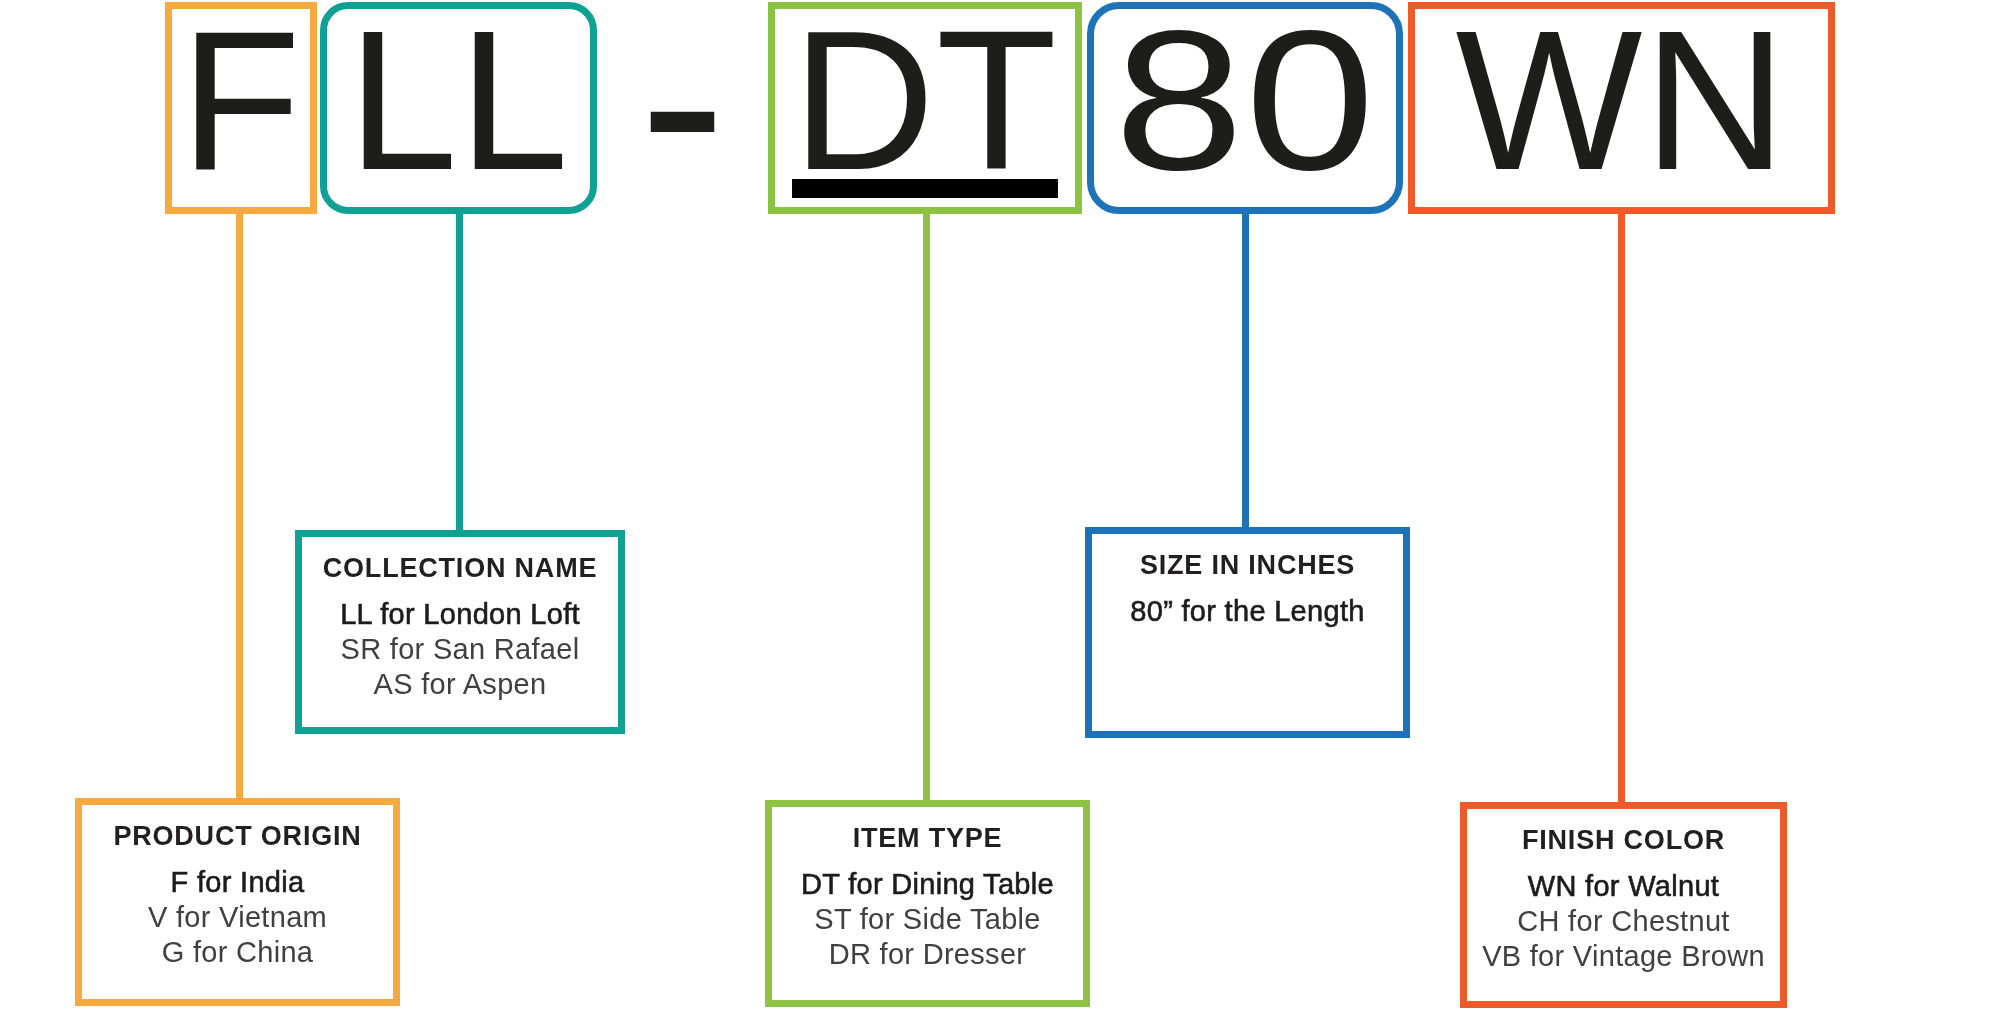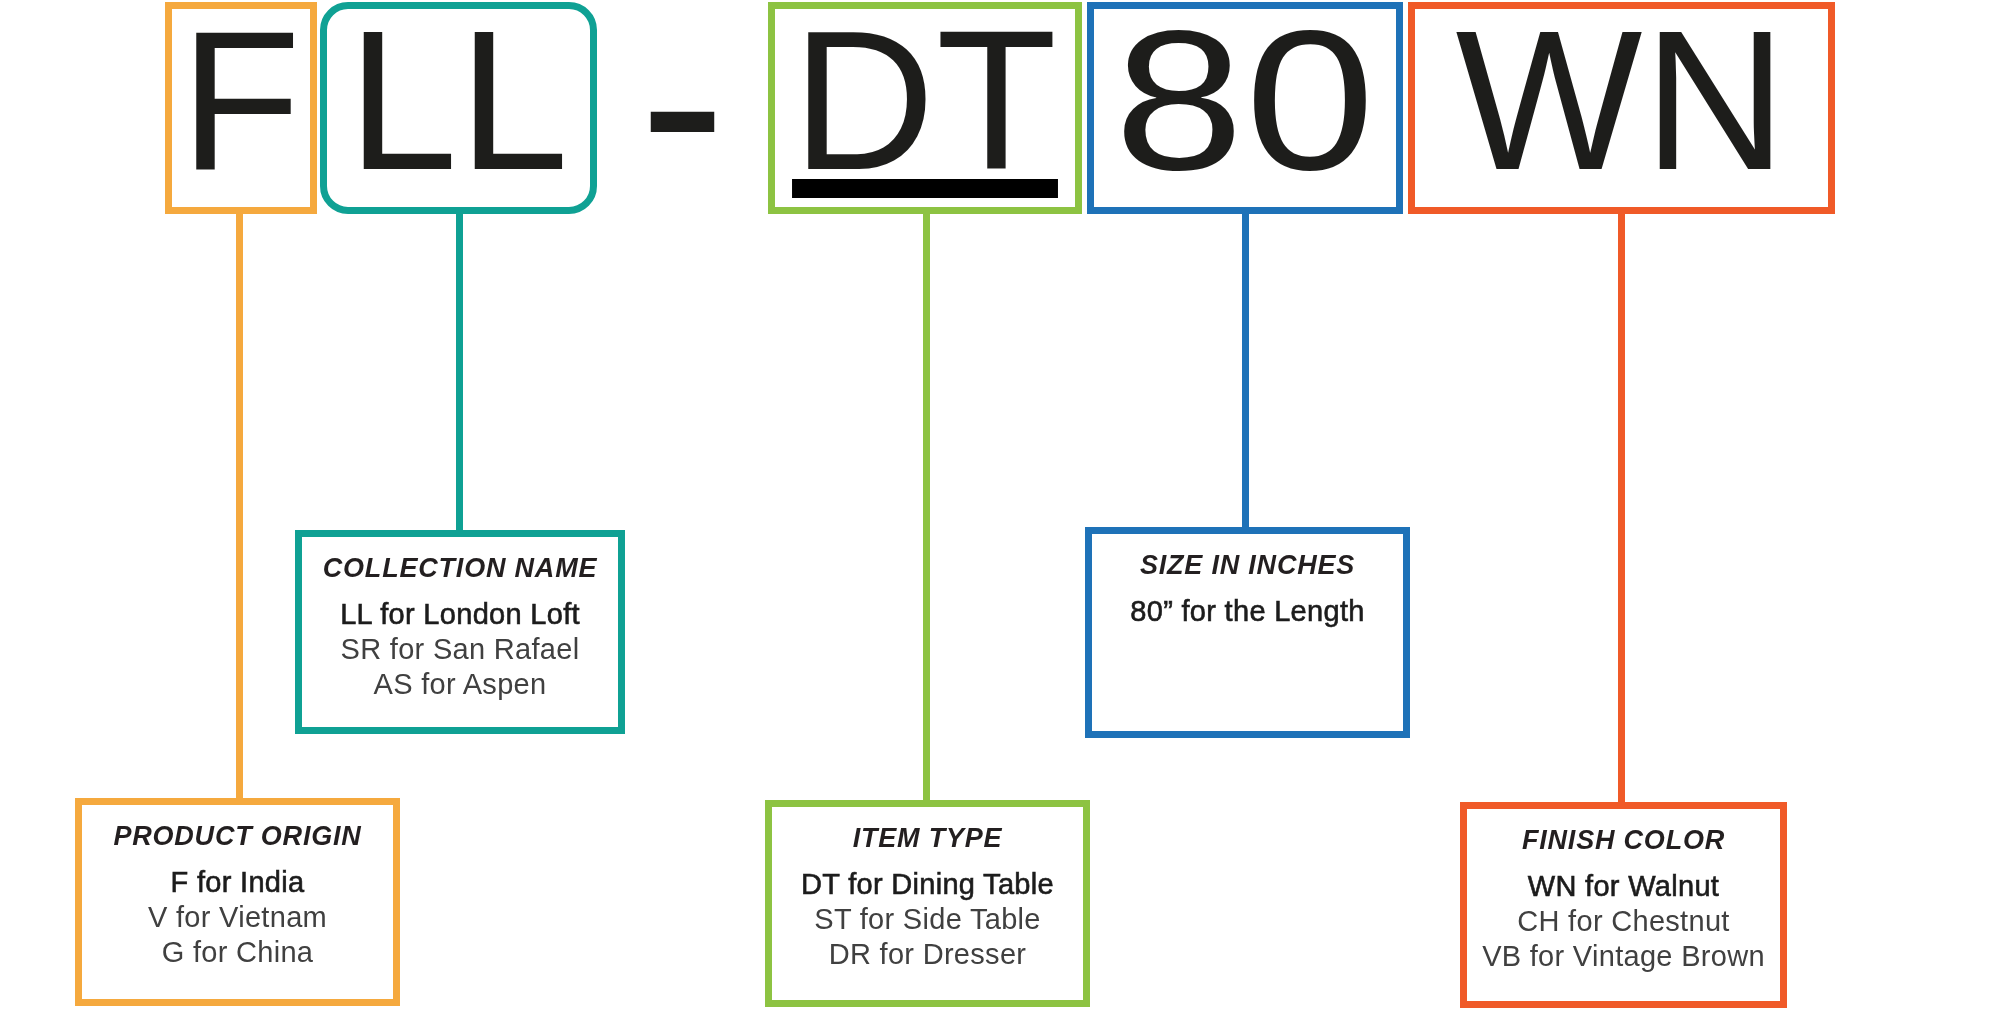--- a/index.html
+++ b/index.html
@@ -78,21 +78,20 @@
   #info-item       { left: 765px;  top: 800px; width: 325px; height: 207px; }
   #info-size       { left: 1085px; top: 527px; width: 325px; height: 211px; }
   #info-finish     { left: 1460px; top: 802px; width: 327px; height: 206px; }
 
   .info-title {
     margin-top: 16px;
     font-size: 27px;
     font-weight: 700;
     letter-spacing: 0.8px;
     color: #231f20;
-    font-style: italic;
   }
   .info-lines {
     margin-top: 13px;
     font-size: 29px;
     line-height: 35px;
     color: #404040;
     letter-spacing: 0.3px;
   }
   .info-lines .match {
     color: #1c1c1c;
@@ -117,21 +116,21 @@
     <span class="big-letter">LL</span>
   </div>
 
   <div class="dash-wrap">
     <span>-</span>
   </div>
 
   <div class="code-box" id="codebox-item" style="border-color: rgb(141, 195, 66); text-decoration: underline;">
     <span class="big-letter">DT</span>
   </div>
-  <div class="code-box" id="codebox-size" style="border-color: rgb(30, 114, 184);">
+  <div class="code-box" id="codebox-size" style="border-color: rgb(30, 114, 184); border-radius: 32px;">
     <span class="big-letter wide">80</span>
   </div>
   <div class="code-box" id="codebox-finish" style="border-color: rgb(240, 90, 40);">
     <span class="big-letter">WN</span>
   </div>
 
   <div class="info-box" id="info-origin" style="border-color: rgb(245, 169, 62);">
     <div class="info-title">PRODUCT ORIGIN</div>
     <div class="info-lines">
       <div class="match">F for India</div>

